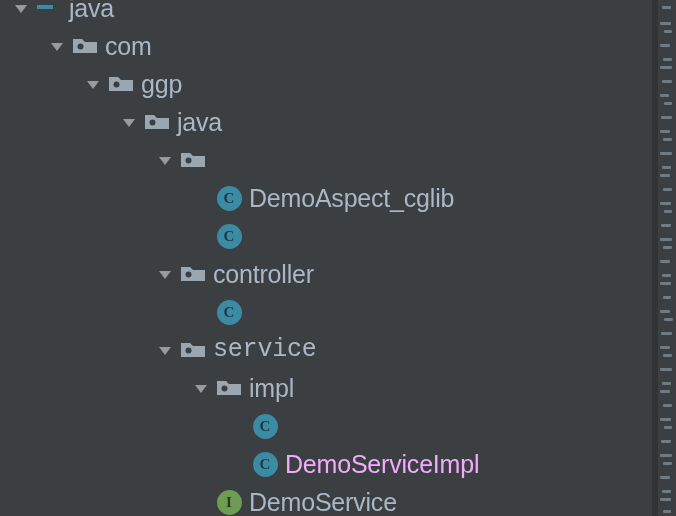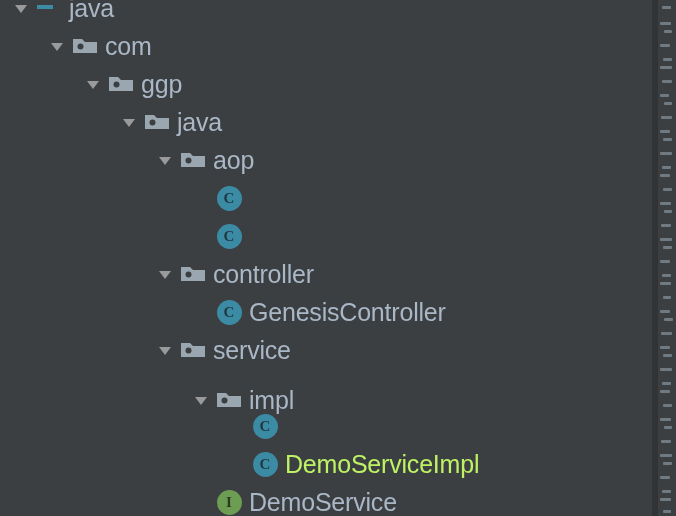--- a/index.html
+++ b/index.html
@@ -72,21 +72,21 @@
   .icon svg { display: block; }
 
   .label {
     flex: 0 0 auto;
     font-size: 25px;
     line-height: 38px;
     color: #a9b7c6;
     letter-spacing: -0.2px;
     padding-left: 5px;
   }
-  .label.highlight { color: #bef264; }
+  .label.highlight { color: #f0abfc; }
 
   
   .badge {
     width: 25px;
     height: 25px;
     border-radius: 50%;
     display: flex;
     align-items: center;
     justify-content: center;
     font-size: 15px;
@@ -193,28 +193,28 @@
           <svg width="18" height="18" viewBox="0 0 18 18">
             <path d="M3 6 L15 6 L9 14 Z" fill="#9a9a9a"></path>
           </svg>
         </span>
         <span class="icon">
           <svg width="26" height="20" viewBox="0 0 26 20">
             <path d="M1 3 H10 L13 6 H25 V17 H1 Z" fill="#9aa7b0"></path>
             <circle cx="8.5" cy="10.5" r="3" fill="#3c3f41"></circle>
           </svg>
         </span>
-        <span class="label">aop</span>
       </div>
       <div class="row" style="top: 179px;">
         <span class="indent" style="width: 188px;"></span>
         <span class="twisty empty"></span>
         <span class="icon">
           <span class="badge cls">C</span>
         </span>
+        <span class="label">DemoAspect_cglib</span>
       </div>
       <div class="row" style="top: 217px;">
         <span class="indent" style="width: 188px;"></span>
         <span class="twisty empty"></span>
         <span class="icon">
           <span class="badge cls">C</span>
         </span>
       </div>
       <div class="row" style="top: 255px;">
         <span class="indent" style="width: 152px;"></span>
@@ -230,38 +230,37 @@
           </svg>
         </span>
         <span class="label">controller</span>
       </div>
       <div class="row" style="top: 293px;">
         <span class="indent" style="width: 188px;"></span>
         <span class="twisty empty"></span>
         <span class="icon">
           <span class="badge cls">C</span>
         </span>
-        <span class="label">GenesisController</span>
-      </div>
-      <div class="row" style="top: 331px;">
+      </div>
+      <div class="row" style="top: 331px; font-family: Liberation Mono, monospace;">
         <span class="indent" style="width: 152px;"></span>
         <span class="twisty">
           <svg width="18" height="18" viewBox="0 0 18 18">
             <path d="M3 6 L15 6 L9 14 Z" fill="#9a9a9a"></path>
           </svg>
         </span>
         <span class="icon">
           <svg width="26" height="20" viewBox="0 0 26 20">
             <path d="M1 3 H10 L13 6 H25 V17 H1 Z" fill="#9aa7b0"></path>
             <circle cx="8.5" cy="10.5" r="3" fill="#3c3f41"></circle>
           </svg>
         </span>
         <span class="label">service</span>
       </div>
-      <div class="row" style="top: 369px; margin-top: 12px;">
+      <div class="row" style="top: 369px;">
         <span class="indent" style="width: 188px;"></span>
         <span class="twisty">
           <svg width="18" height="18" viewBox="0 0 18 18">
             <path d="M3 6 L15 6 L9 14 Z" fill="#9a9a9a"></path>
           </svg>
         </span>
         <span class="icon">
           <svg width="26" height="20" viewBox="0 0 26 20">
             <path d="M1 3 H10 L13 6 H25 V17 H1 Z" fill="#9aa7b0"></path>
             <circle cx="8.5" cy="10.5" r="3" fill="#3c3f41"></circle>

